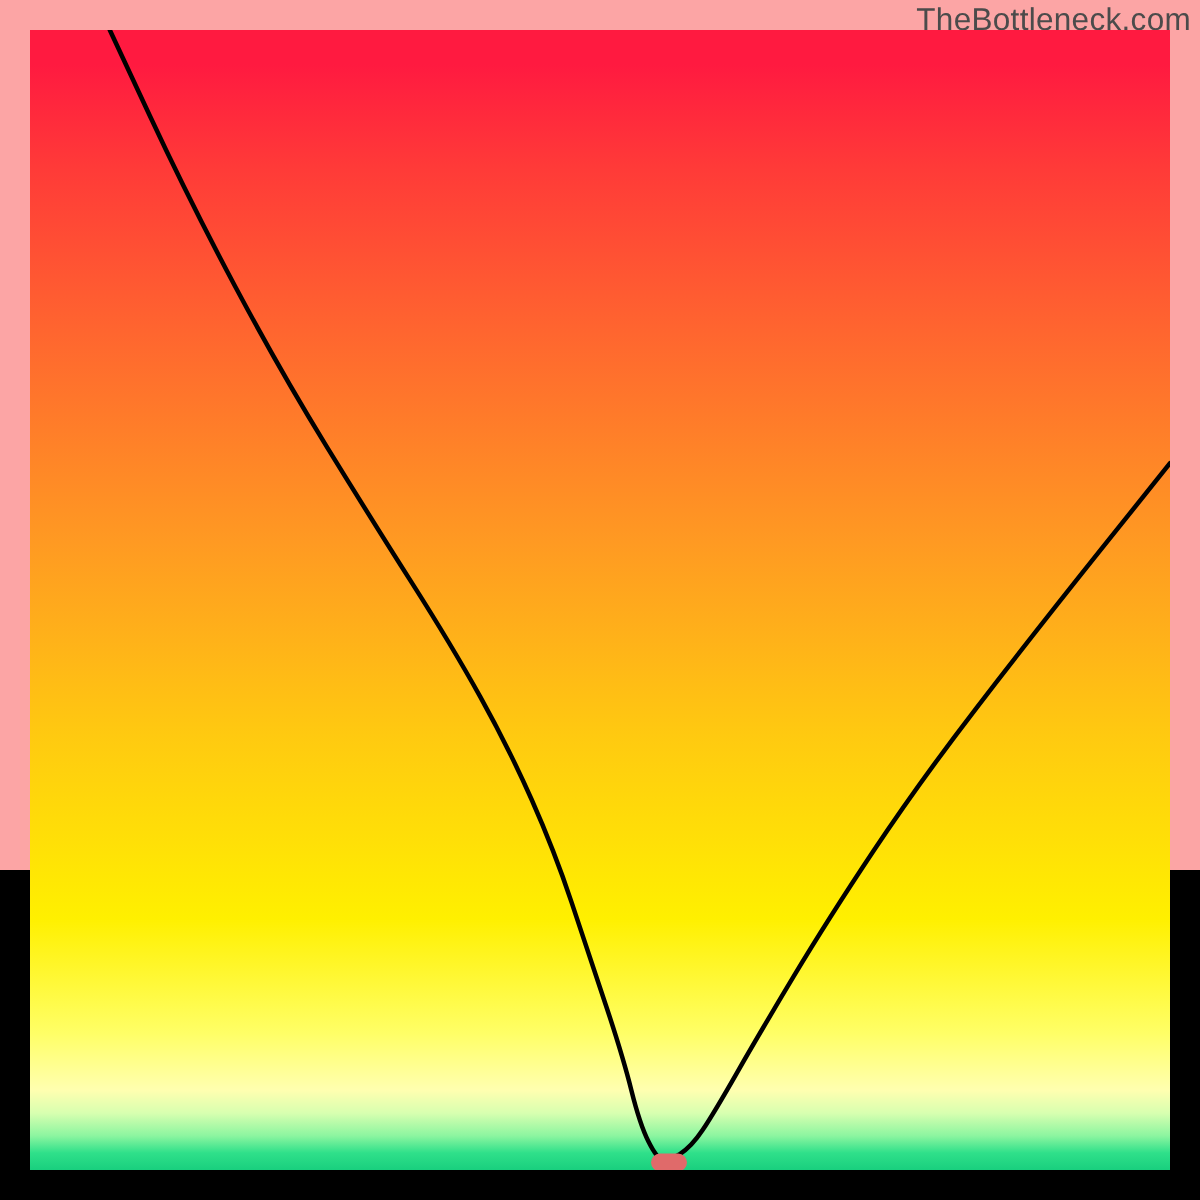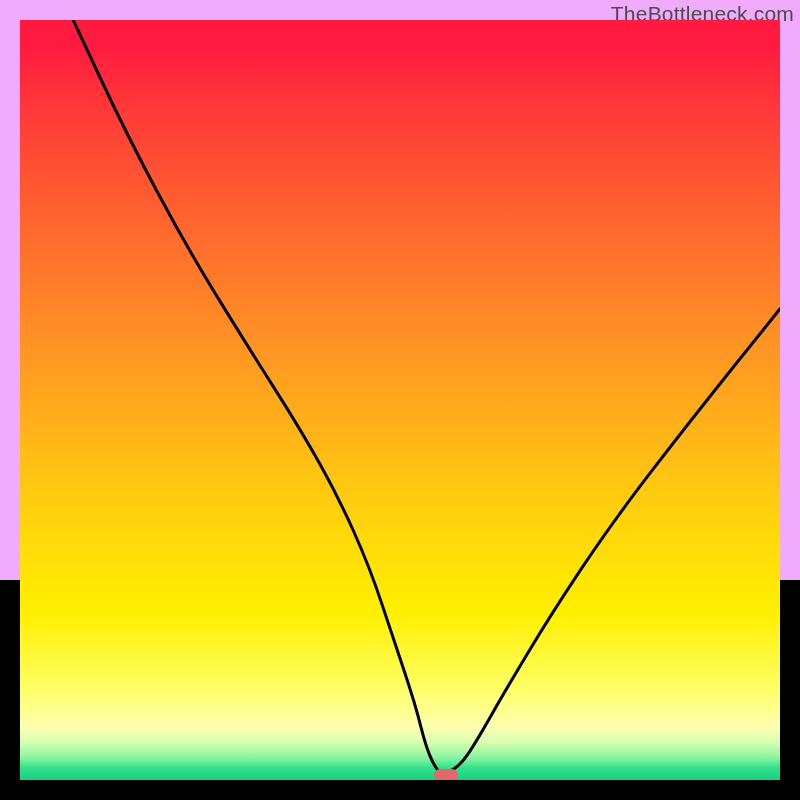--- a/index.html
+++ b/index.html
@@ -8,21 +8,21 @@
     width: 800px;
     height: 800px;
     background: #000;
     font-family: Arial, Helvetica, sans-serif;
     overflow: hidden;
   }
   .stage {
     position: relative;
     width: 800px;
     height: 580px;
-    background: #f0abfc;
+    background: #fca5a5;
   }
   .plot {
     position: absolute;
     left: 20px;
     top: 20px;
     width: 760px;
     height: 760px;
     overflow: hidden;
   }
   .gradient {

